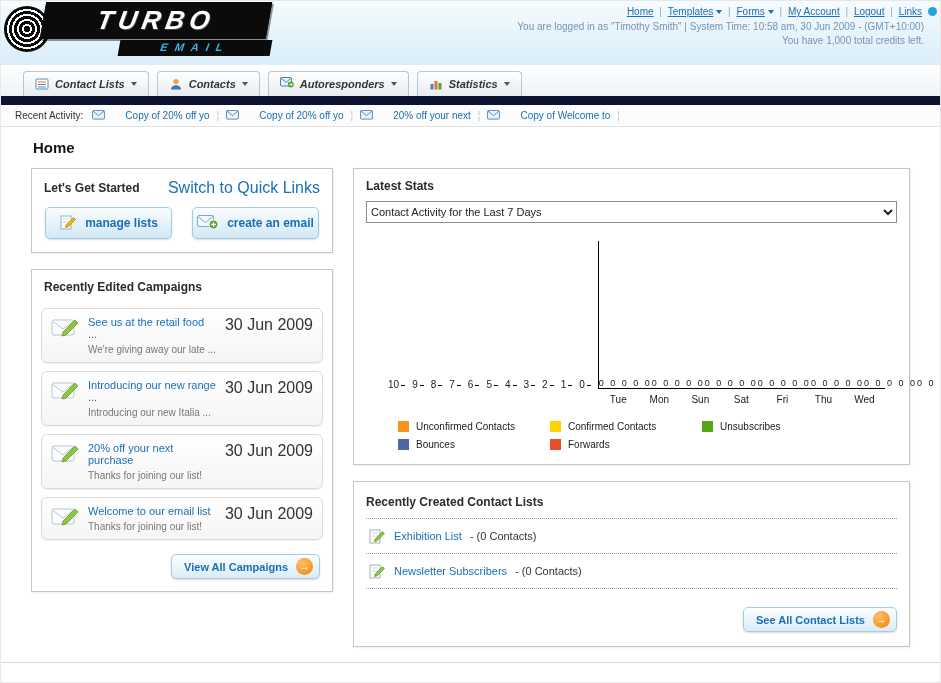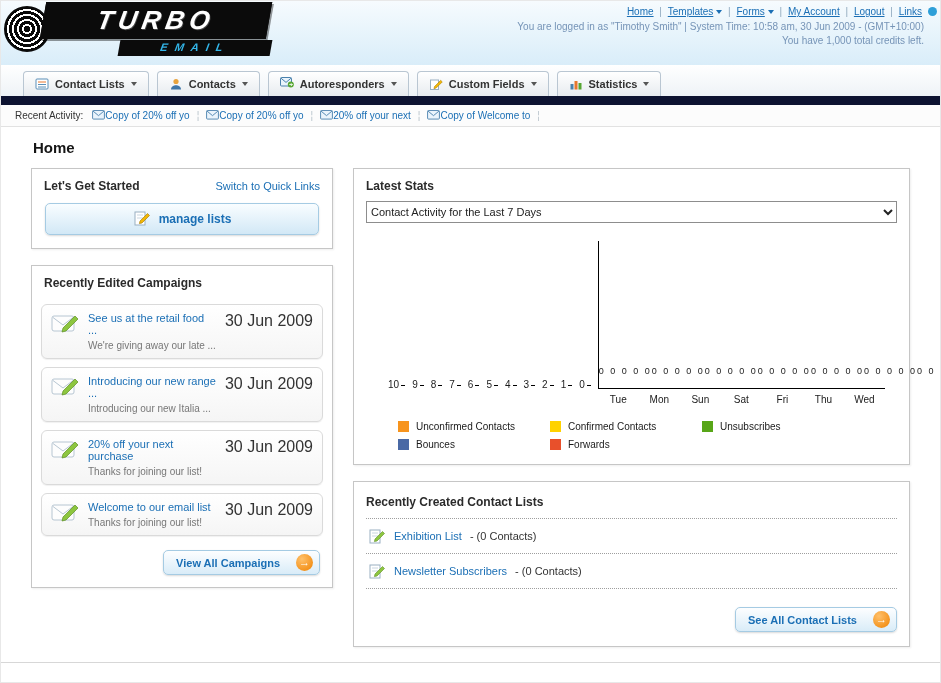--- a/index.html
+++ b/index.html
@@ -26,80 +26,80 @@
   .top-links a { color:#1b6fb5; text-decoration:underline; cursor:pointer; margin:0 2px; display:inline-flex; align-items:center; gap:3px; }
   .sep { color:#8fa9be; margin:0 1px; }
   .caret { display:inline-block; width:0; height:0; border-left:3px solid transparent; border-right:3px solid transparent; border-top:4px solid #1b6fb5; }
   .login-info { color:#7694b7; margin-top:4px; }
   .credits-info { color:#7694b7; margin-top:3px; }
 
   
   .mainnav { height:31px; padding:5px 0 0 22px; background:linear-gradient(#ffffff,#eef3f7); display:flex; gap:8px; align-items:flex-end; }
   .navtab { display:inline-flex; align-items:center; gap:6px; height:25px; padding:0 11px;
             background:linear-gradient(#ffffff,#e7ebef); border:1px solid #b9c6d2; border-bottom:none;
-            border-radius:4px 4px 0 0; font-size:11px; font-weight:bold; color:#333; cursor:pointer; }
+            border-radius:4px 4px 0 0; font-size:11px; font-weight:bold; color:#333; cursor:pointer;font-style:italic; }
   .navtab .caret { border-top-color:#555; }
   .nicon { display:inline-flex; width:14px; height:14px; }
   .darkbar { height:9px; background:#0d1331; }
 
   
   .activitybar { height:22px; display:flex; align-items:center; gap:7px; padding-left:14px;
                  background:#fcfcfc; border-bottom:1px solid #e2e2e2; font-size:10px; }
   .act-label { color:#333; margin-right:2px; }
-  .act-item { display:inline-flex; align-items:center; gap:0; }
+  .act-item { display:inline-flex; align-items:center; gap:20px; }
   .act-item a { color:#1b6fb5; cursor:pointer; text-decoration:none; }
   .act-sep { color:#b9c4cc; }
 
   
   main { padding:10px 30px 0 30px; }
   h1 { font-size:15px; font-weight:bold; color:#161616; margin:2px 0 12px 2px; }
   .columns { display:flex; gap:20px; align-items:flex-start; }
   .col-left { width:302px; flex:none; }
   .col-right { flex:1; }
   .panel { border:1px solid #c6c6c6; background:#fff; margin-bottom:16px; box-shadow:1px 1px 2px rgba(0,0,0,.07); }
   .panel-head { display:flex; justify-content:space-between; align-items:center; padding:10px 12px 6px; }
   .panel-title { font-size:12px; font-weight:bold; color:#2b2b2b; }
-  .quick-link { font-size:11px; color:#1b6fb5; cursor:pointer; }
+  .quick-link { font-size:16px; color:#1b6fb5; cursor:pointer; }
 
   
   .gs-buttons { display:flex; gap:20px; padding:4px 13px 13px; }
   .btn-blue { flex:1; display:inline-flex; align-items:center; justify-content:center; gap:8px; height:32px;
               background:linear-gradient(#f9fdff,#d2e8f6); border:1px solid #a5cbe3; border-radius:5px;
               font-size:12px; font-weight:bold; color:#1b6fb5; cursor:pointer; box-shadow:0 1px 2px rgba(0,0,0,.15); }
 
   
   .show-bar { display:flex; align-items:center; gap:8px; background:#d8ebf9; margin:2px 9px 2px; padding:3px 6px; font-size:10px; }
   .show-label { font-weight:bold; color:#333; }
   .show-tab { color:#1b6fb5; cursor:pointer; padding:3px 6px; }
   .show-tab.active { background:#eef6fd; border-radius:3px; font-weight:bold; }
   .camp-item { display:flex; gap:9px; margin:8px 9px; padding:7px 9px; border:1px solid #dadada; border-radius:6px;
                background:linear-gradient(#ffffff,#f5f5f5); box-shadow:0 1px 1px rgba(0,0,0,.06); }
   .camp-icon { flex:none; width:28px; height:24px; }
   .camp-text { flex:1; min-width:0; }
   .camp-title { font-size:11px; color:#1b6fb5; cursor:pointer; display:block; }
   .camp-sub { font-size:10px; color:#777; margin-top:4px; display:block; }
   .camp-date { font-size:16px; color:#333; flex:none; }
   .panel-actions { display:flex; justify-content:flex-end; padding:6px 12px 12px; }
-  .btn-action { display:inline-flex; align-items:center; gap:16px; height:25px; padding:0 6px 0 12px;
+  .btn-action { display:inline-flex; align-items:center; gap:8px; height:25px; padding:0 6px 0 12px;
                 background:linear-gradient(#fdfeff,#d9ecf8); border:1px solid #a5cbe3; border-radius:5px;
                 font-size:11px; font-weight:bold; color:#1b6fb5; cursor:pointer; box-shadow:0 1px 2px rgba(0,0,0,.15); }
   .arrow-circle { width:17px; height:17px; border-radius:50%; background:radial-gradient(circle at 35% 30%, #ffc06a, #ef8200);
                   color:#fff; font-size:11px; font-weight:bold; line-height:17px; text-align:center; }
 
   
   .stats-select { display:block; width:calc(100% - 24px); margin:2px 12px 14px; height:22px; font-size:11px;
                   color:#222; border:1px solid #8d8d8d; background:#fff; font-family:"Liberation Sans", sans-serif; }
   .chart-wrap { padding:4px 24px 2px 34px; }
   .chart-grid { display:grid; grid-template-columns:auto 1fr; }
   .yaxis { display:flex; flex-direction:row; justify-content:space-between; align-items:flex-end;
            height:148px; padding-right:7px; font-size:10px; color:#1a1a1a;gap:7px; }
   .ylab { position:relative; line-height:9px; padding-right:6px; }
   .ylab::after { content:""; position:absolute; right:0; top:50%; width:4px; height:1px; background:#000; }
   .plot { position:relative; height:148px; border-left:1px solid #000; border-bottom:1px solid #000; }
-  .zeros-row { position:absolute; left:0; right:0; bottom:12px; display:flex; }
+  .zeros-row { position:absolute; left:0; right:0; bottom:0; display:flex; }
   .zgroup { flex:1; text-align:center; font-size:9px; color:#1a1a1a; letter-spacing:2px; white-space:nowrap; }
   .xaxis { display:flex; padding-top:5px; }
   .xlab { flex:1; text-align:center; font-size:10px; color:#1a1a1a; }
   .legend { display:flex; flex-wrap:wrap; width:490px; margin:14px 0 14px 44px; row-gap:7px; }
   .lgitem { width:152px; display:flex; align-items:center; gap:7px; font-size:10px; color:#1a1a1a; }
   .sw { width:11px; height:11px; flex:none; display:inline-block; }
 
   
   .cl-head { margin:0 12px; padding:10px 0 8px; border-bottom:1px dotted #9e9e9e; }
   .cl-item { display:flex; align-items:center; gap:8px; margin:0 12px; padding:8px 2px; border-bottom:1px dotted #9e9e9e; font-size:11px; }
@@ -182,30 +182,20 @@
     <div class="navtab">
       <span class="nicon">
           <svg viewBox="0 0 14 11" width="14" height="11">
             <rect x="0.5" y="0.5" width="11" height="8.5" rx="1" fill="#eaf4fc" stroke="#4a81ad"></rect>
             <path d="M1 1.2l5 4.2 5-4.2" fill="none" stroke="#4a81ad"></path>
             <circle cx="10.8" cy="7.6" r="3" fill="#56a632"></circle>
             <path d="M9.3 7.6h3M11 6.3l1.3 1.3L11 8.9" fill="none" stroke="#fff" stroke-width="0.9"></path>
           </svg>
         </span>
       <span>Autoresponders</span>
-      <span class="caret"></span>
-    </div>
-    <div class="navtab">
-      <span class="nicon">
-          <svg viewBox="0 0 14 14" width="14" height="14">
-            <rect x="1.5" y="3" width="8" height="9.5" fill="#fff" stroke="#9ab0c2"></rect>
-            <path d="M5.5 9.5l6.2-6.2 1.6 1.6-6.2 6.2-2.2 .6z" fill="#f2b705" stroke="#a07400" stroke-width="0.5"></path>
-          </svg>
-        </span>
-      <span>Custom Fields</span>
       <span class="caret"></span>
     </div>
     <div class="navtab">
       <span class="nicon">
           <svg viewBox="0 0 14 14" width="14" height="14">
             <rect x="1.5" y="7" width="3" height="5.5" fill="#4a81ad"></rect>
             <rect x="5.5" y="4" width="3" height="8.5" fill="#e8772e"></rect>
             <rect x="9.5" y="6" width="3" height="6.5" fill="#56a632"></rect>
           </svg>
         </span>
@@ -266,20 +256,29 @@
           <div class="gs-buttons">
             <button class="btn-blue">
               <span><svg viewBox="0 0 18 18" width="18" height="18">
                     <rect x="2" y="3" width="10" height="13" fill="#fff" stroke="#9ab0c2"></rect>
                     <line x1="4" y1="6" x2="10" y2="6" stroke="#c9d6e0"></line>
                     <line x1="4" y1="9" x2="10" y2="9" stroke="#c9d6e0"></line>
                     <path d="M7 12l7.5-7.5 2 2L9 14l-2.6 .6z" fill="#f2b705" stroke="#a07400" stroke-width="0.6"></path>
                   </svg></span>
               <span>manage lists</span>
             </button>
+            <button class="btn-blue">
+              <span><svg viewBox="0 0 22 16" width="22" height="16">
+                    <rect x="0.5" y="1.5" width="16" height="11" rx="1.5" fill="#f3f9fe" stroke="#7aaaca"></rect>
+                    <path d="M1 2.5l7.5 6 7.5-6" fill="none" stroke="#7aaaca"></path>
+                    <circle cx="16.5" cy="10.5" r="4.5" fill="#56a632" stroke="#fff"></circle>
+                    <path d="M16.5 8.2v4.6M14.2 10.5h4.6" stroke="#fff" stroke-width="1.3"></path>
+                  </svg></span>
+              <span>create an email</span>
+            </button>
           </div>
         </section>
 
         <section class="panel">
           <div class="panel-head">
             <span class="panel-title">Recently Edited Campaigns</span>
           </div>
 
           <div class="camp-item">
             <span class="camp-icon"><svg viewBox="0 0 28 24" width="28" height="24">

